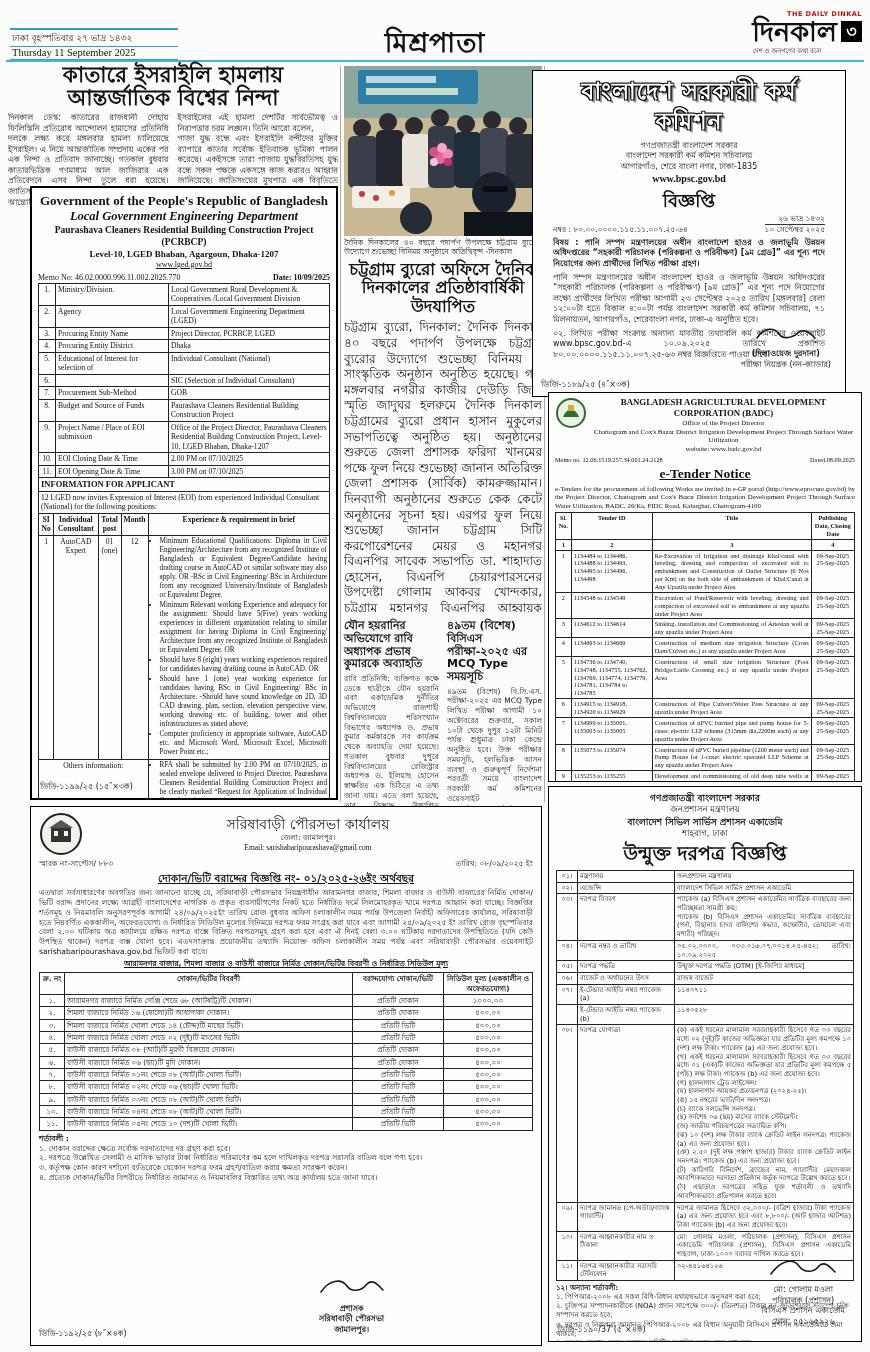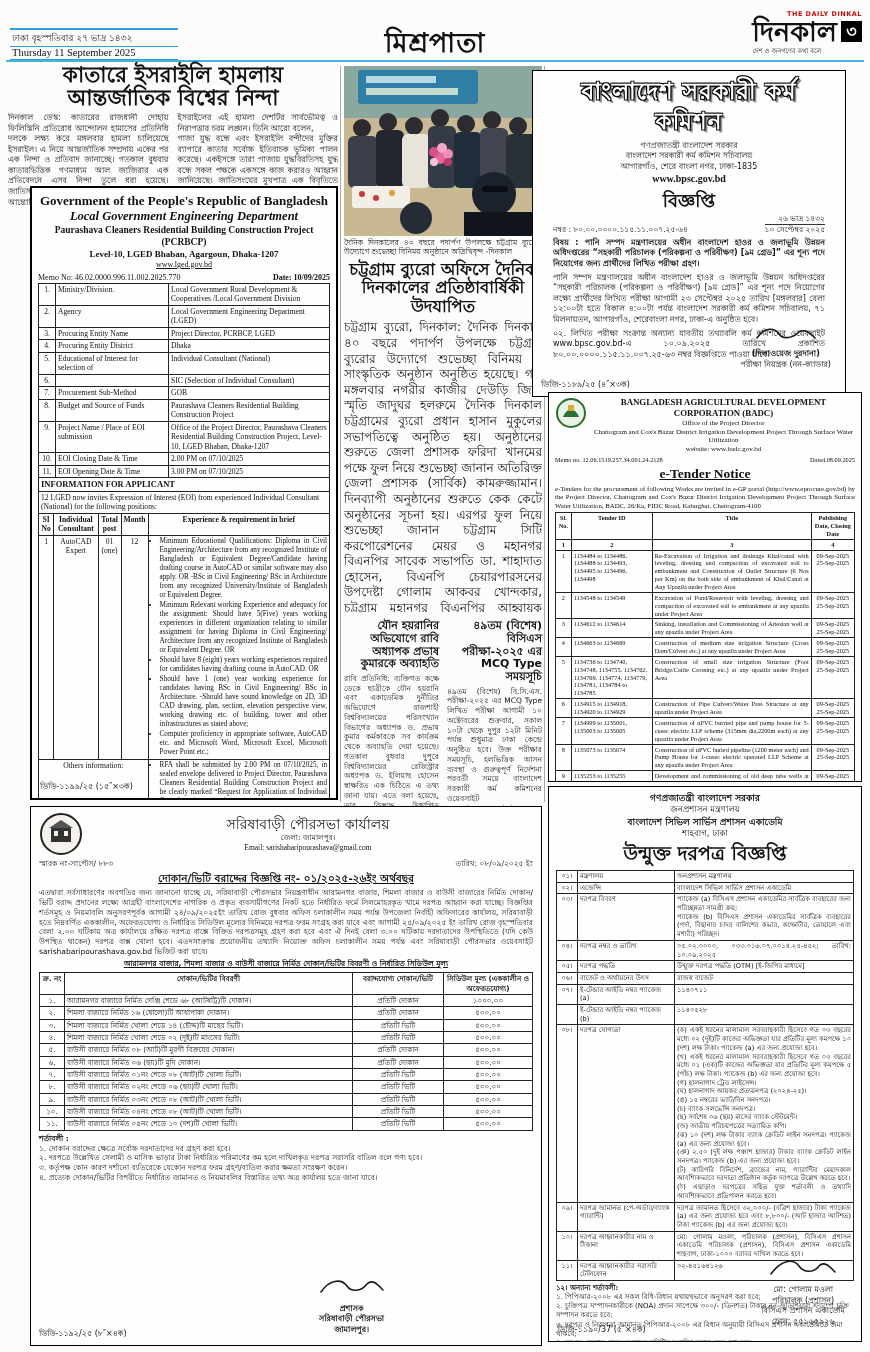--- a/index.html
+++ b/index.html
@@ -46,21 +46,21 @@
   .eoi .bul li{margin-bottom:1px;}
   .refmark{position:absolute;left:8px;bottom:6px;font-size:8px;font-family:"DejaVu Sans",sans-serif;}
   
   .midcol{position:absolute;left:344px;top:66px;width:198px;}
   .photo{width:198px;height:170px;display:block;}
   .caption{font-size:7.6px;line-height:1.25;margin:2px 0 4px;}
   .midhead{font-size:16.5px;font-weight:bold;text-align:center;line-height:1.12;margin:2px 0 4px;}
   .midbody{font-size:12px;line-height:1.3;height:292px;overflow:hidden;}
   .minirow{display:flex;gap:8px;margin-top:8px;}
   .mini{width:95px;}
-  .mini h3{margin:0 0 3px;font-size:11px;line-height:1.15;text-align:right;font-weight:bold;}
+  .mini h3{margin:0 0 3px;font-size:11px;line-height:1.15;text-align:left;font-weight:bold;}
   .mini .mb{font-size:7.5px;line-height:1.3;text-align:justify;height:158px;overflow:hidden;}
   
   .bpsc{left:532px;top:70px;width:314px;height:327px;padding:4px 20px;font-size:8px;line-height:1.3;}
   .bpsc .banner{font-size:23px;font-weight:bold;text-align:center;color:#fff;
     text-shadow:-1px -1px 0 #000,1px -1px 0 #000,-1px 1px 0 #000,1px 1px 0 #000,2px 2px 0 #777,3px 3px 0 #999;
     letter-spacing:1px;margin:2px 0 4px;}
   .bpsc .bij{font-size:18px;font-weight:bold;text-align:center;margin:4px 0 2px;}
   .bpsc .mrow{display:flex;justify-content:space-between;align-items:flex-end;font-size:7.5px;}
   .bpsc .sigblk{position:absolute;right:14px;bottom:26px;text-align:center;font-size:8px;}
   

